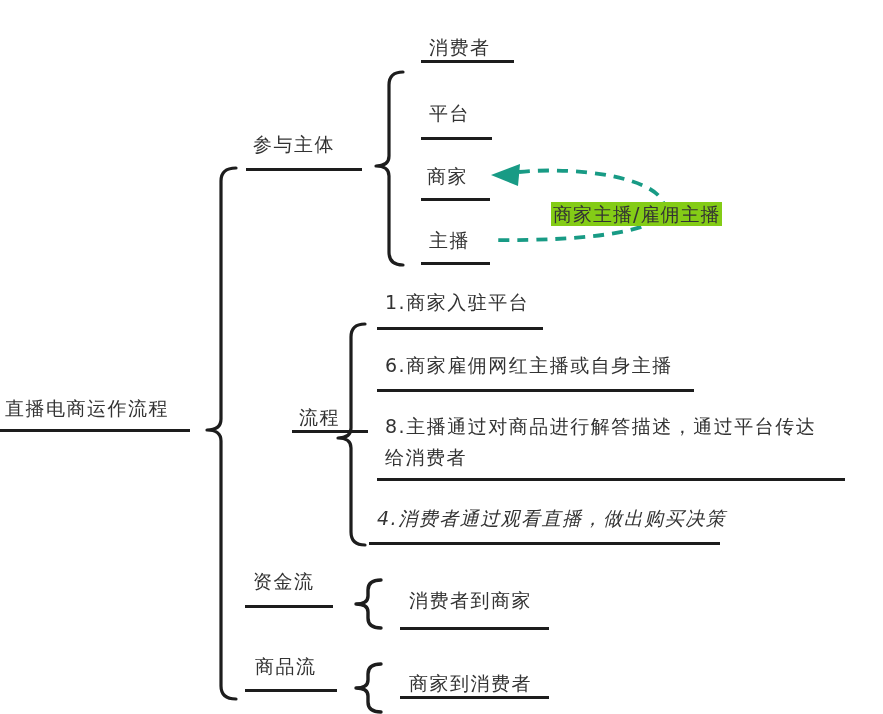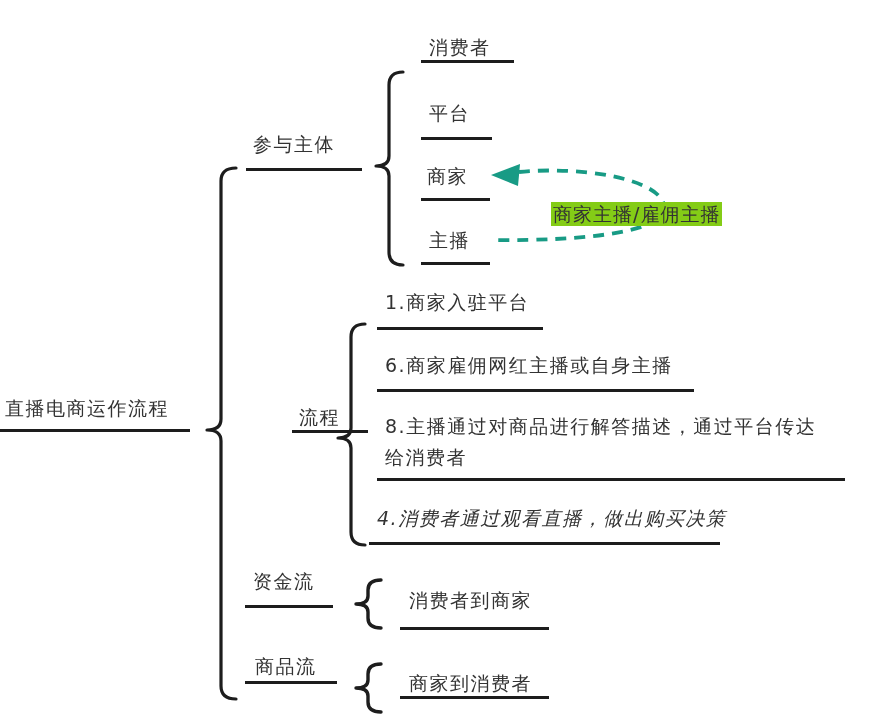--- a/index.html
+++ b/index.html
@@ -70,16 +70,16 @@
   <div class="node" style="left:246px;top:404px;width:69px;padding-left:7px;padding-bottom:0;margin-left:46px;">流程</div>
   <div class="node" style="left:377px;top:289px;width:158px;padding-left:8px;padding-bottom:12px;">1.商家入驻平台</div>
   <div class="node" style="left:377px;top:352px;width:309px;padding-left:8px;padding-bottom:11px;">6.商家雇佣网红主播或自身主播</div>
   <div class="node multiline" style="left:377px;top:411px;width:460px;padding-left:8px;padding-bottom:5px;">8.主播通过对商品进行解答描述，通过平台传达
 给消费者</div>
   <div class="node" style="left:369px;top:505px;width:343px;padding-left:8px;padding-bottom:11px;font-style:italic;">4.消费者通过观看直播，做出购买决策</div>
 
   <div class="node" style="left:245px;top:568px;width:80px;padding-left:8px;padding-bottom:11px;">资金流</div>
   <div class="node" style="left:400px;top:587px;width:140px;padding-left:9px;padding-bottom:14px;">消费者到商家</div>
 
-  <div class="node" style="left:245px;top:653px;width:82px;padding-left:10px;padding-bottom:2px;">商品流</div>
+  <div class="node" style="left:245px;top:653px;width:82px;padding-left:10px;padding-bottom:10px;">商品流</div>
   <div class="node" style="left:400px;top:670px;width:140px;padding-left:9px;">商家到消费者</div>
 
 </div>
 
 </body></html>

